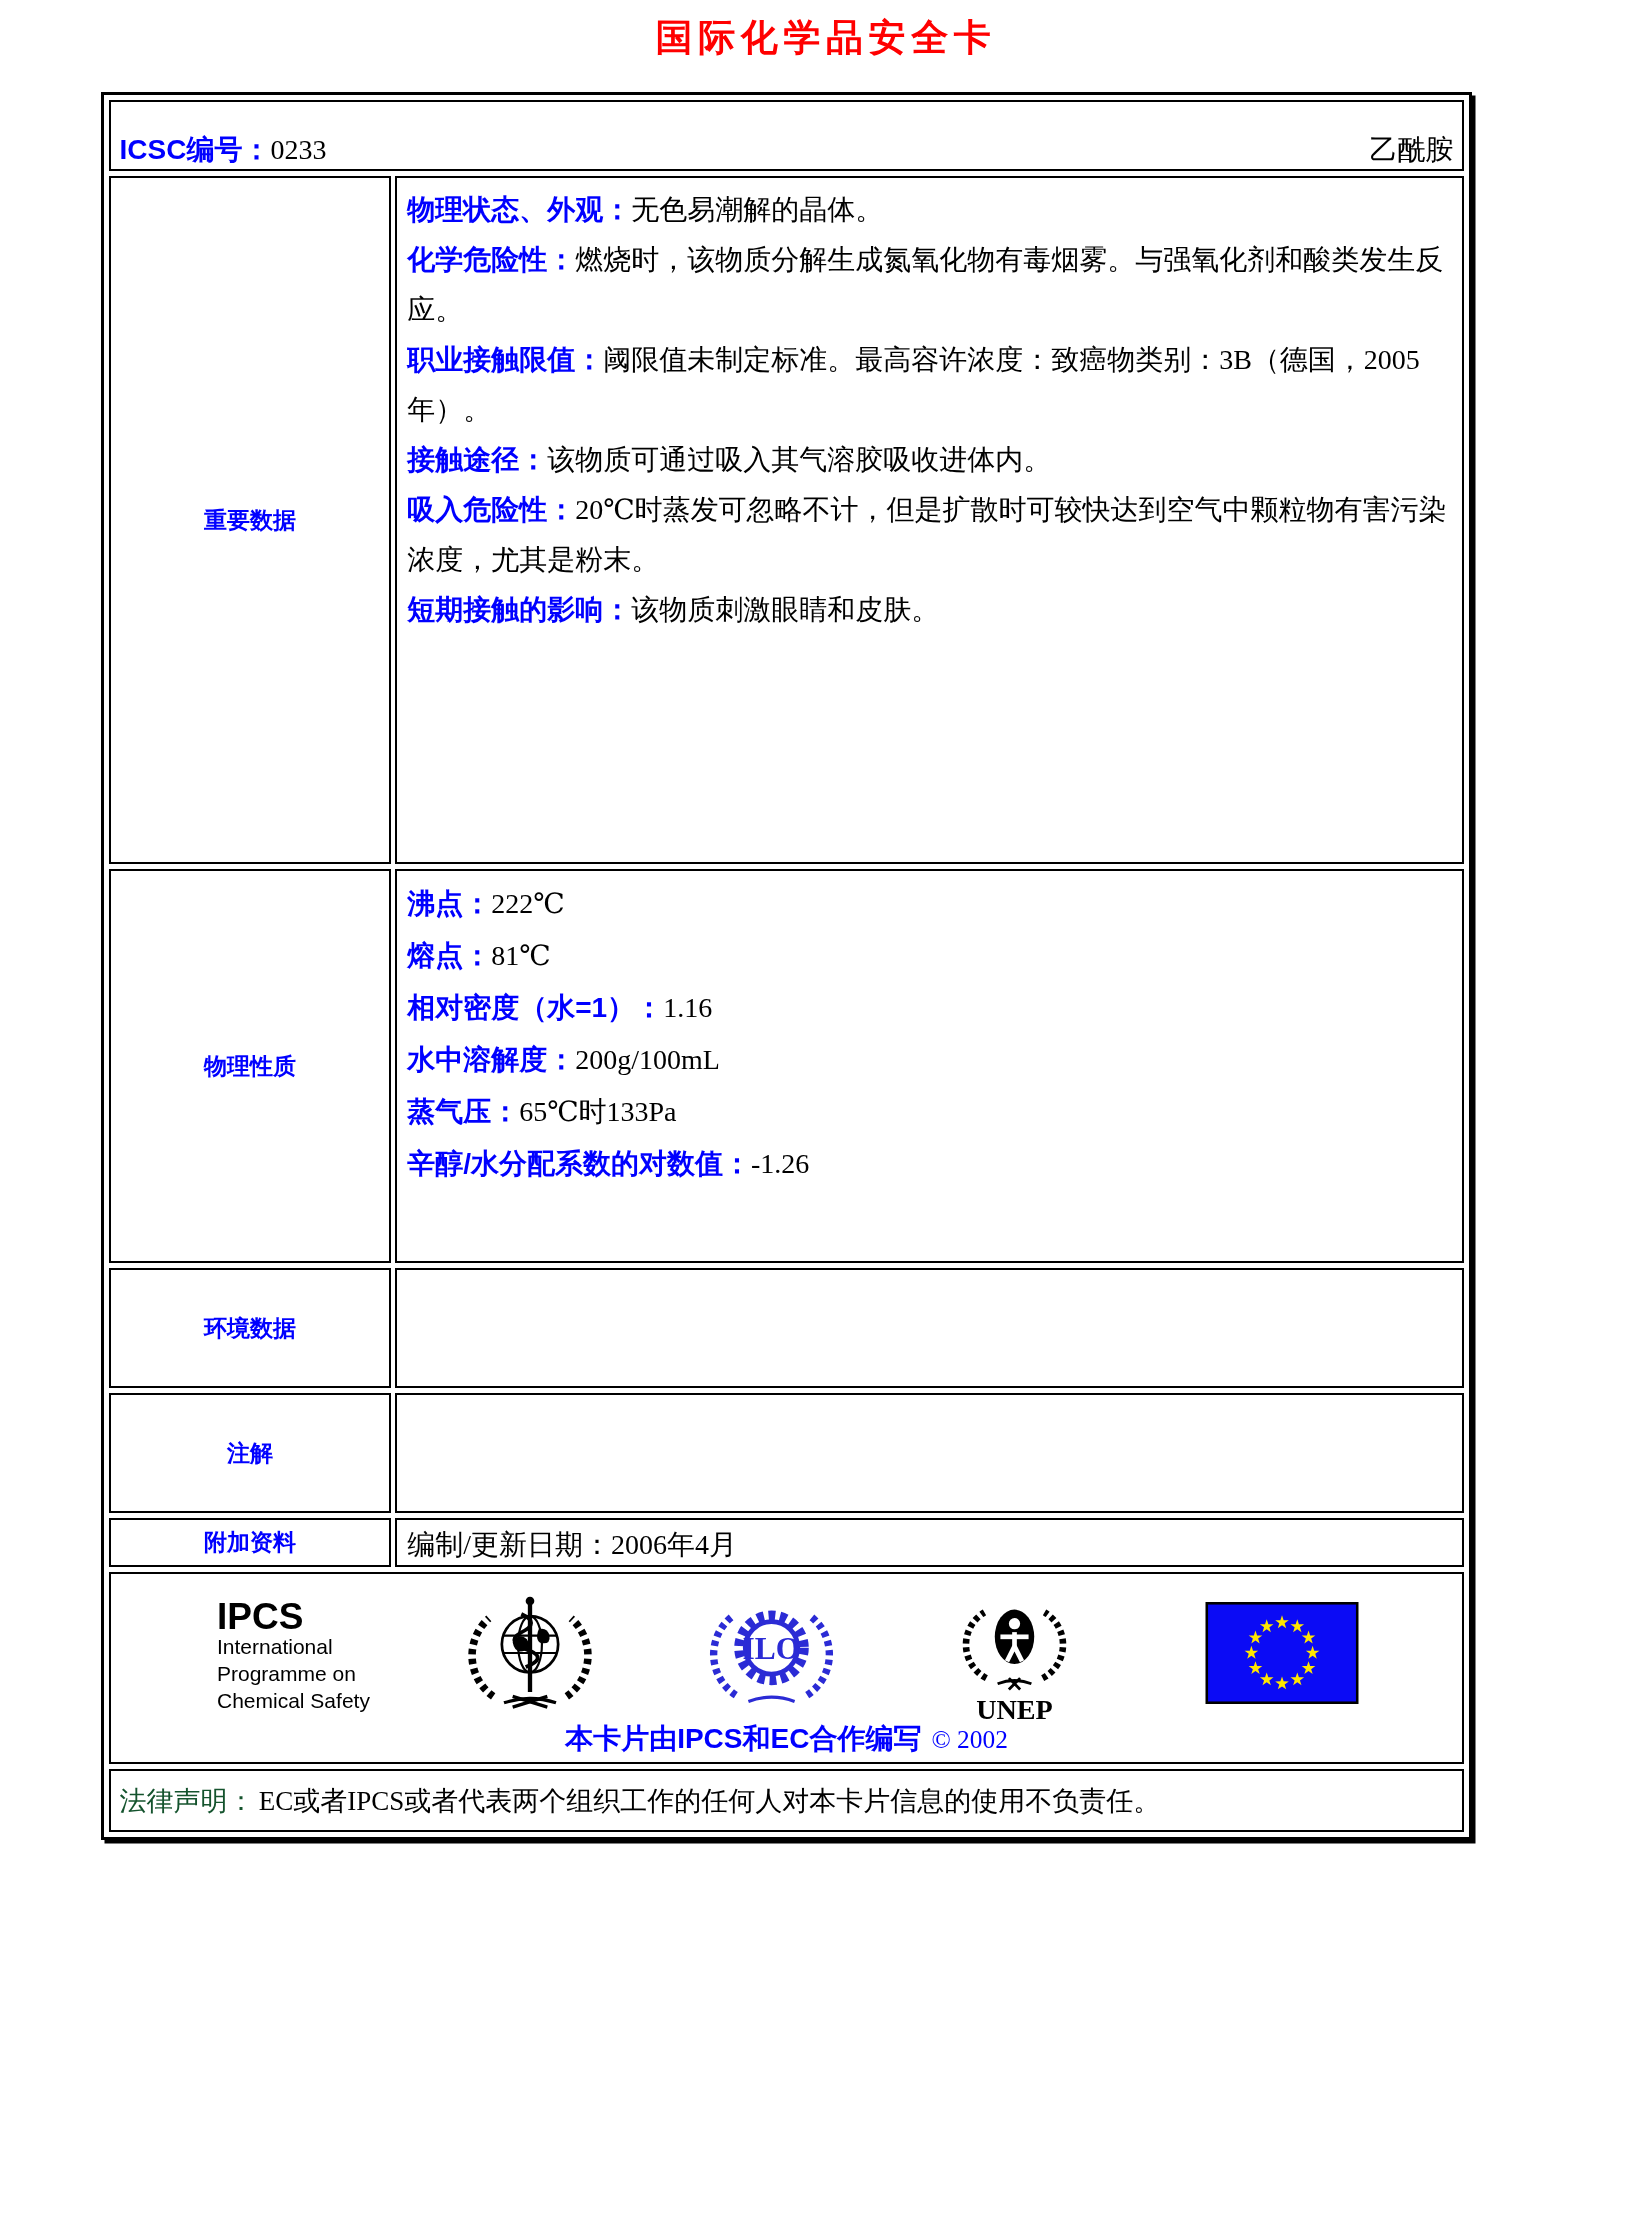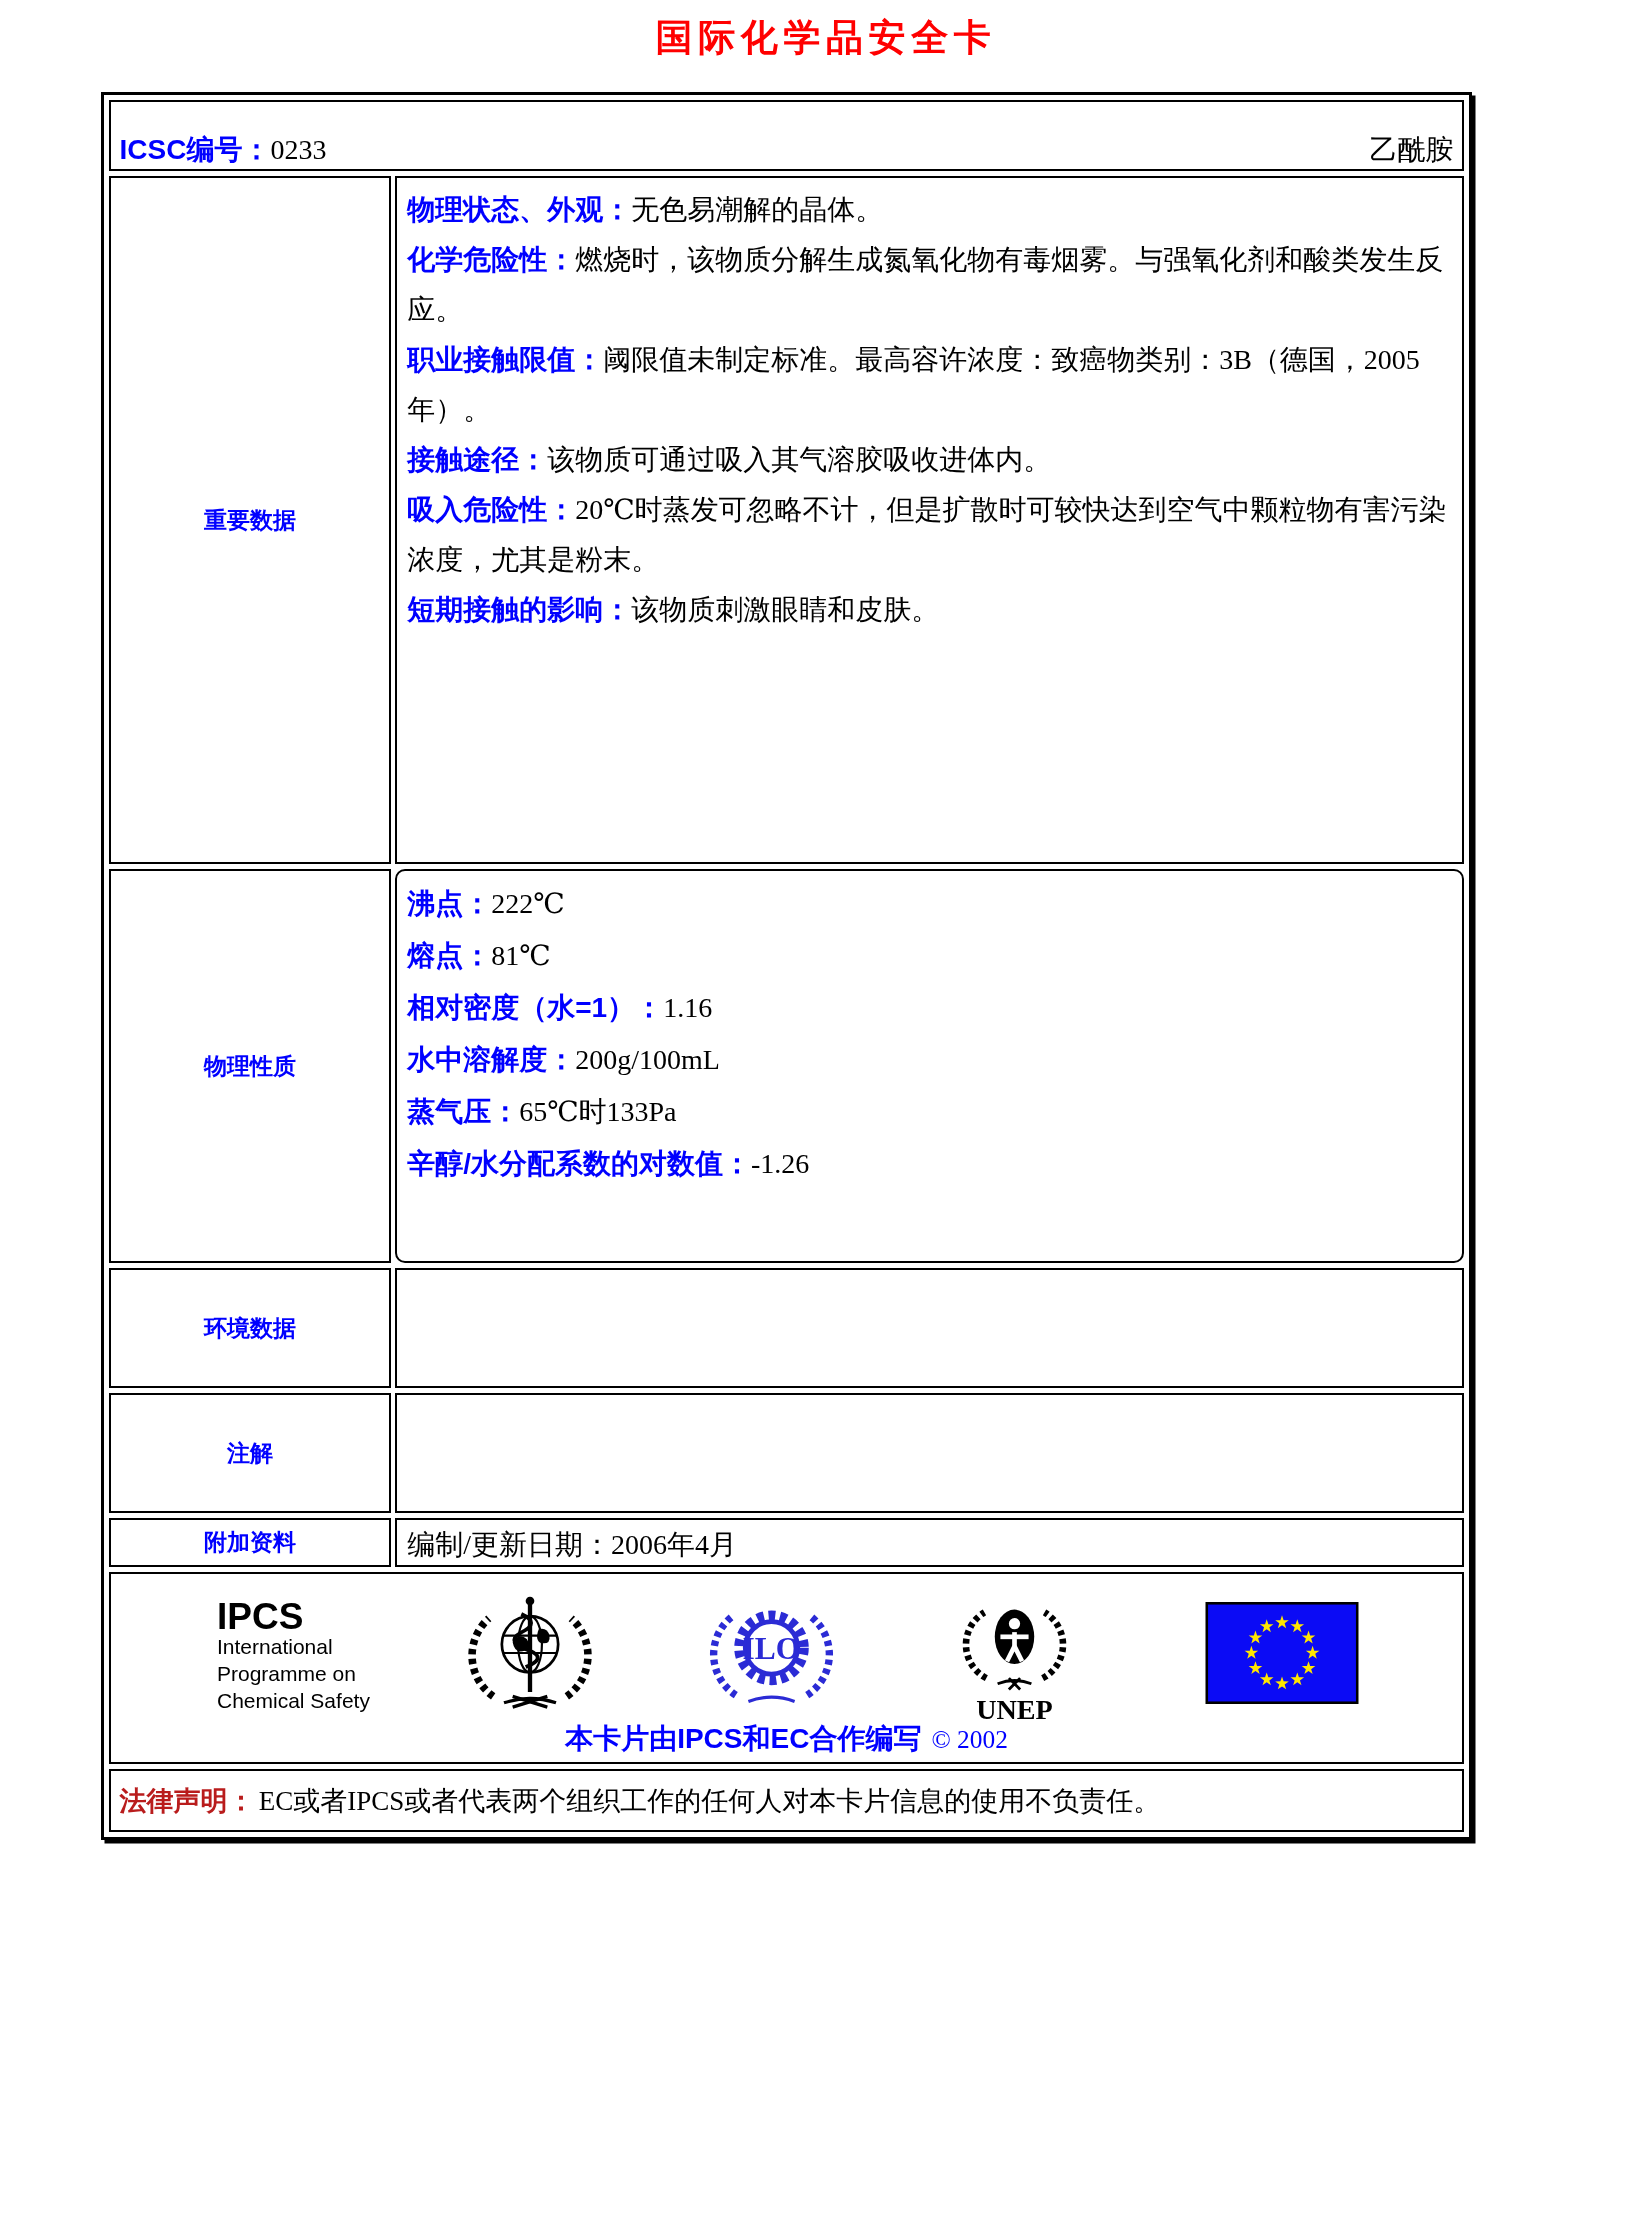--- a/index.html
+++ b/index.html
@@ -44,21 +44,21 @@
   .hdr{
     display:flex;align-items:flex-end;justify-content:space-between;
     min-height:71px;width:100%;padding:0 8.5px;font-size:28px;
   }
   .blue-lbl{
     font-family:"Liberation Sans","DejaVu Sans",sans-serif;
     font-weight:bold;color:#0000ff;
   }
   .blk{color:#000;font-family:"Liberation Serif","DejaVu Serif",serif;}
   .line{margin:0;}
-  .ph-lines{line-height:52px;border-radius:10px;}
+  .ph-lines{line-height:52px;}
   
   .logos-cell{
     position:relative;min-height:192px;width:100%;
     display:flex;align-items:flex-start;padding:14px 0 0 0;
   }
   .ipcs-block{
     margin-left:106px;margin-top:12.7px;
     font-family:"Liberation Sans","DejaVu Sans",sans-serif;
     font-size:21px;line-height:27px;color:#000;
   }
@@ -81,21 +81,21 @@
     font-size:25.4px;margin-left:10px;
   }
   
   .legal-cell{
     min-height:63px;width:100%;
     display:flex;align-items:center;padding:0 8.5px;
     font-size:27px;
   }
   .legal-lbl{
     font-family:"Liberation Sans","DejaVu Sans",sans-serif;
-    font-weight:bold;color:#b91c1c;margin-right:4.2px;white-space:nowrap;
+    font-weight:normal;color:#14532d;margin-right:4.2px;white-space:nowrap;
   }
   svg text{font-family:"Liberation Serif","DejaVu Serif",serif;}
 </style>
 </head>
 <body>
 
 <div class="page-title">国际化学品安全卡</div>
 
 <div class="card">
 

